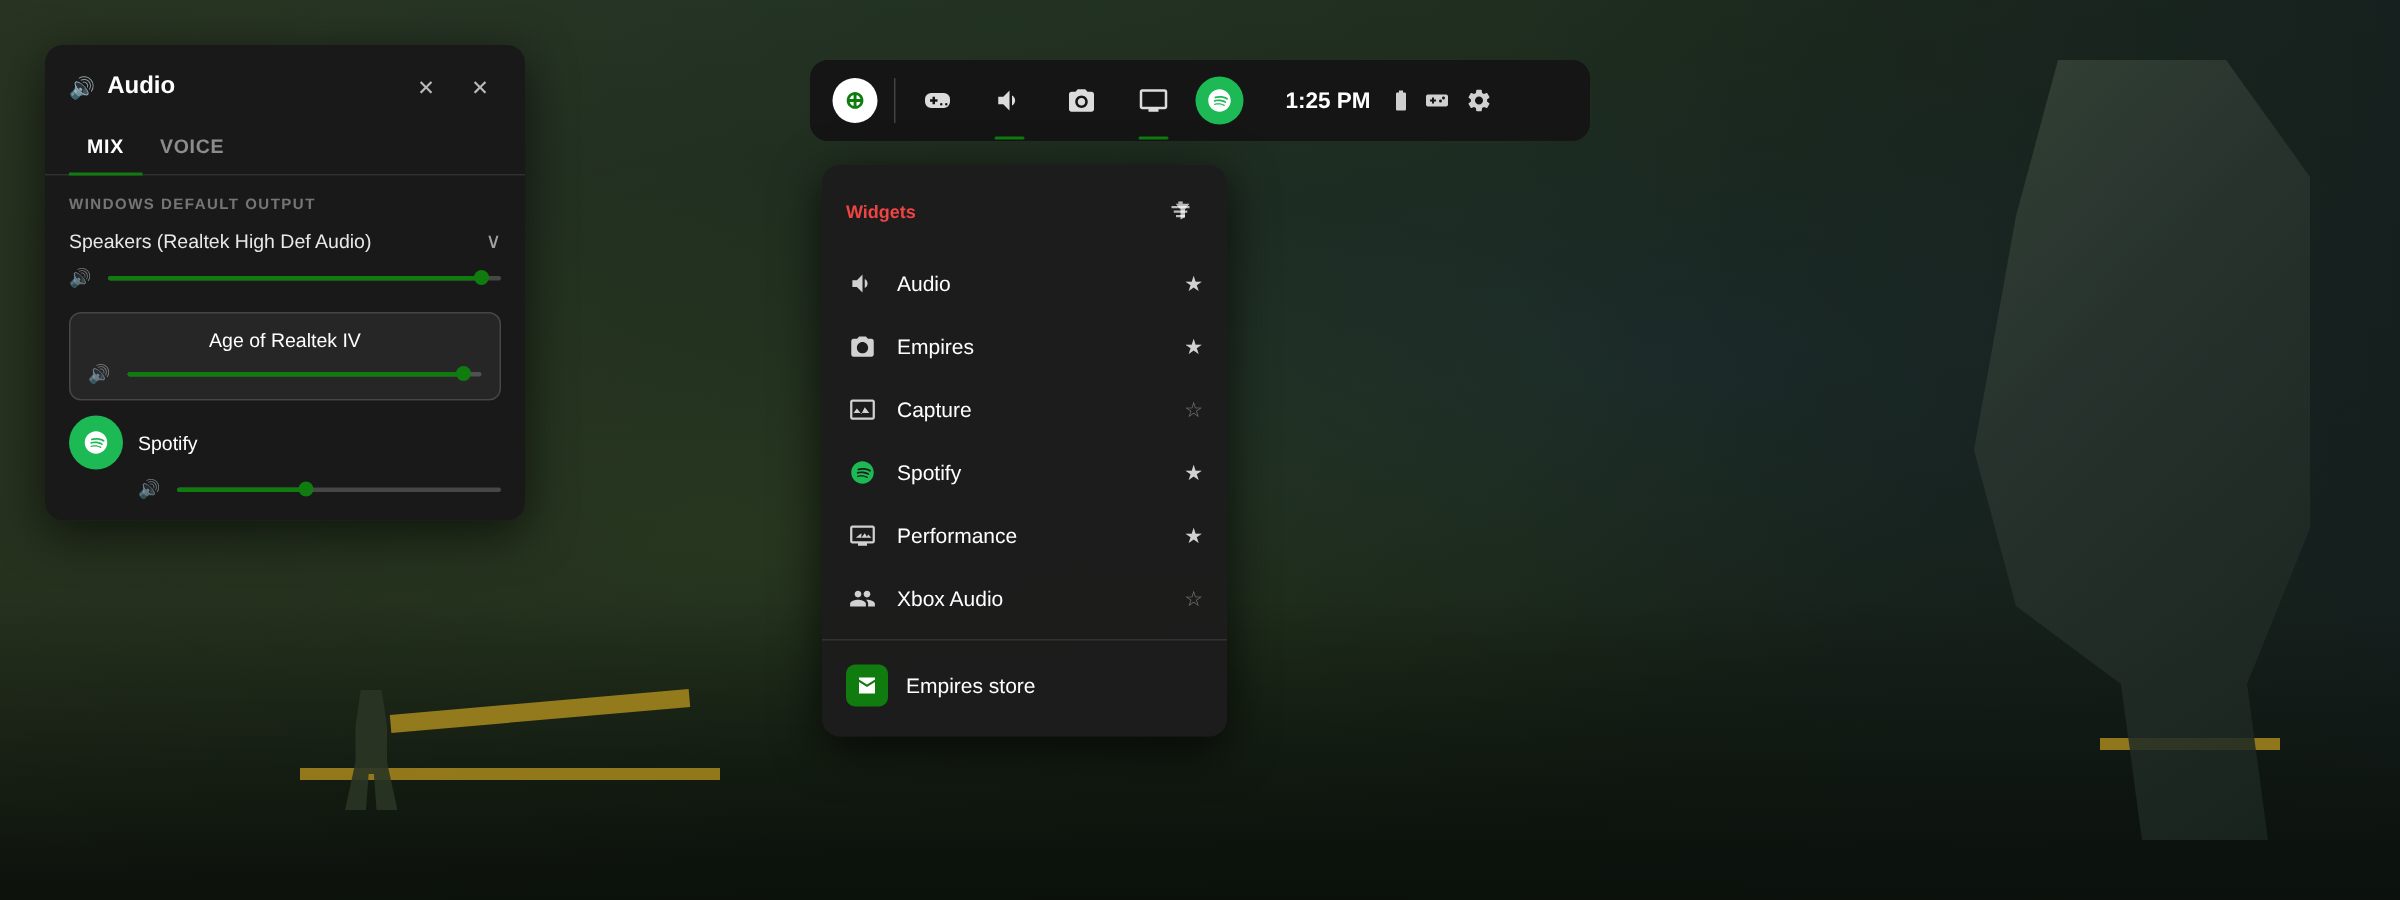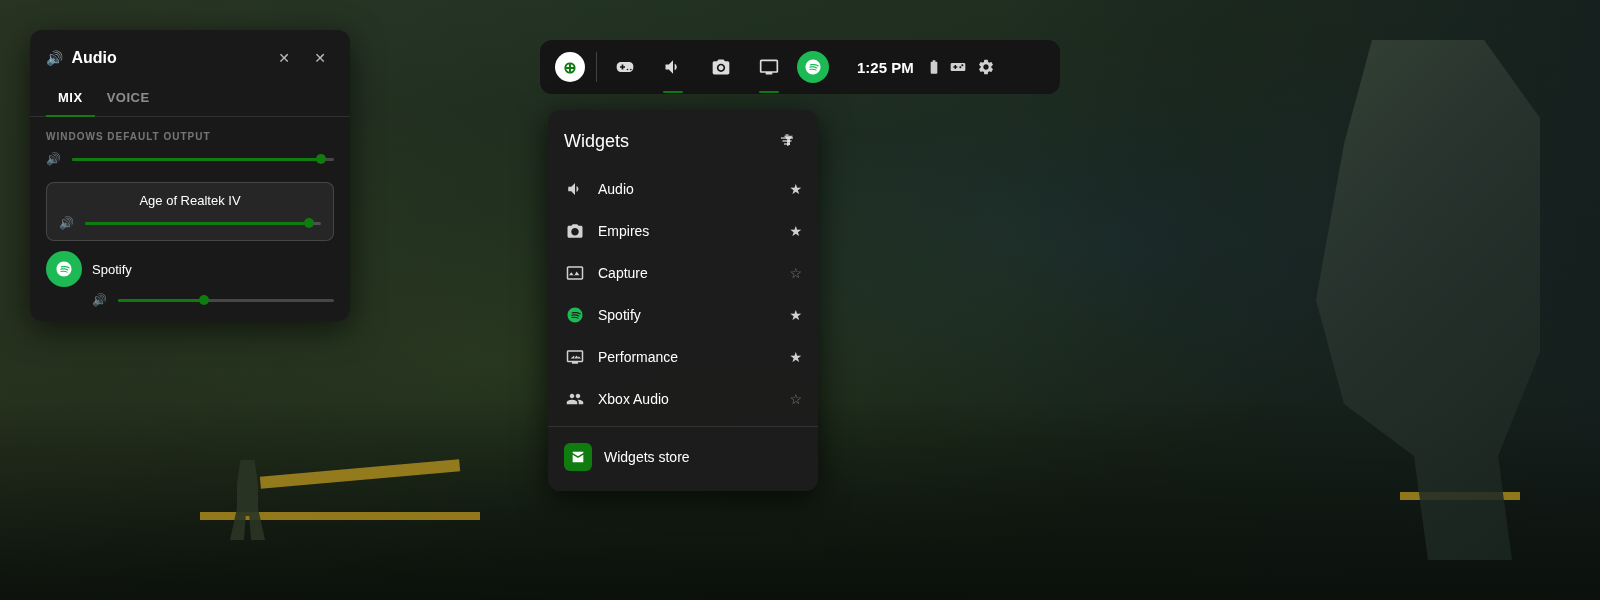--- a/index.html
+++ b/index.html
@@ -433,23 +433,23 @@
     }
 
     .widgets-header {
       display: flex;
       align-items: center;
       justify-content: space-between;
       padding: 6px 16px 12px;
     }
 
     .widgets-title {
-      color: #ffffff;
-      font-size: 18px;
-      font-weight: 400;
+      color: #ef4444;
+      font-size: 12px;
+      font-weight: 700;
     }
 
     .widgets-filter-btn {
       width: 30px;
       height: 30px;
       display: flex;
       align-items: center;
       justify-content: center;
       cursor: pointer;
       color: rgba(255,255,255,0.7);
@@ -619,20 +619,24 @@
   </div>
 
   <div class="audio-tabs">
     <div class="audio-tab active">MIX</div>
     <div class="audio-tab">VOICE</div>
   </div>
 
   <div class="audio-body">
     <div class="audio-section-label">WINDOWS DEFAULT OUTPUT</div>
 
+    <div class="audio-device-row">
+      <span class="audio-device-name">Speakers (Realtek High Def Audio)</span>
+      <span class="audio-device-chevron">∨</span>
+    </div>
 
     <div class="audio-volume-row">
       <span class="volume-icon">🔊</span>
       <div class="volume-slider-track">
         <div class="volume-slider-fill" style="width: 95%;">
           <div class="volume-slider-thumb"></div>
         </div>
       </div>
     </div>
 
@@ -740,15 +744,15 @@
   </div>
 
   <div class="widgets-divider"></div>
 
   <div class="widget-store-item">
     <div class="widget-store-icon">
       <svg viewBox="0 0 24 24">
         <path d="M20 4H4v2l8 5 8-5V4zm0 4.5l-8 5-8-5V20h16V8.5z"></path>
       </svg>
     </div>
-    <span class="widget-store-name">Widgets store</span>
+    <span class="widget-store-name">Empires store</span>
   </div>
 </div>
 
 </body></html>

